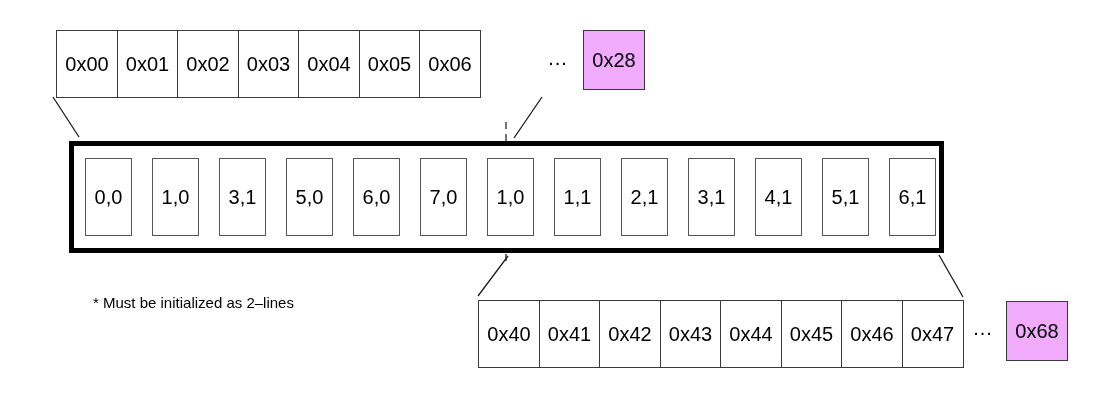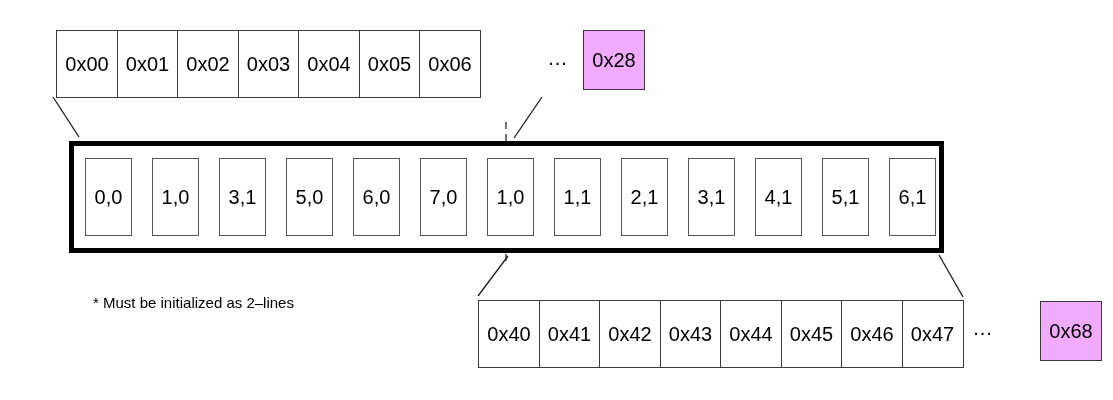--- a/index.html
+++ b/index.html
@@ -51,21 +51,21 @@
     width: 62px;
     height: 60px;
     border: 1.5px solid #3a3a3a;
     display: flex;
     align-items: center;
     justify-content: center;
     font-size: 20px;
     background: #f0abfc;
   }
   .lone-top    { left: 583px;  top: 30px; }
-  .lone-bottom { left: 1040px; top: 301px; }
+  .lone-bottom { left: 1006px; top: 301px; }
 
   .ellipsis {
     position: absolute;
     width: 28px;
     height: 60px;
     display: flex;
     align-items: center;
     justify-content: center;
     font-size: 20px;
     letter-spacing: 1px;

